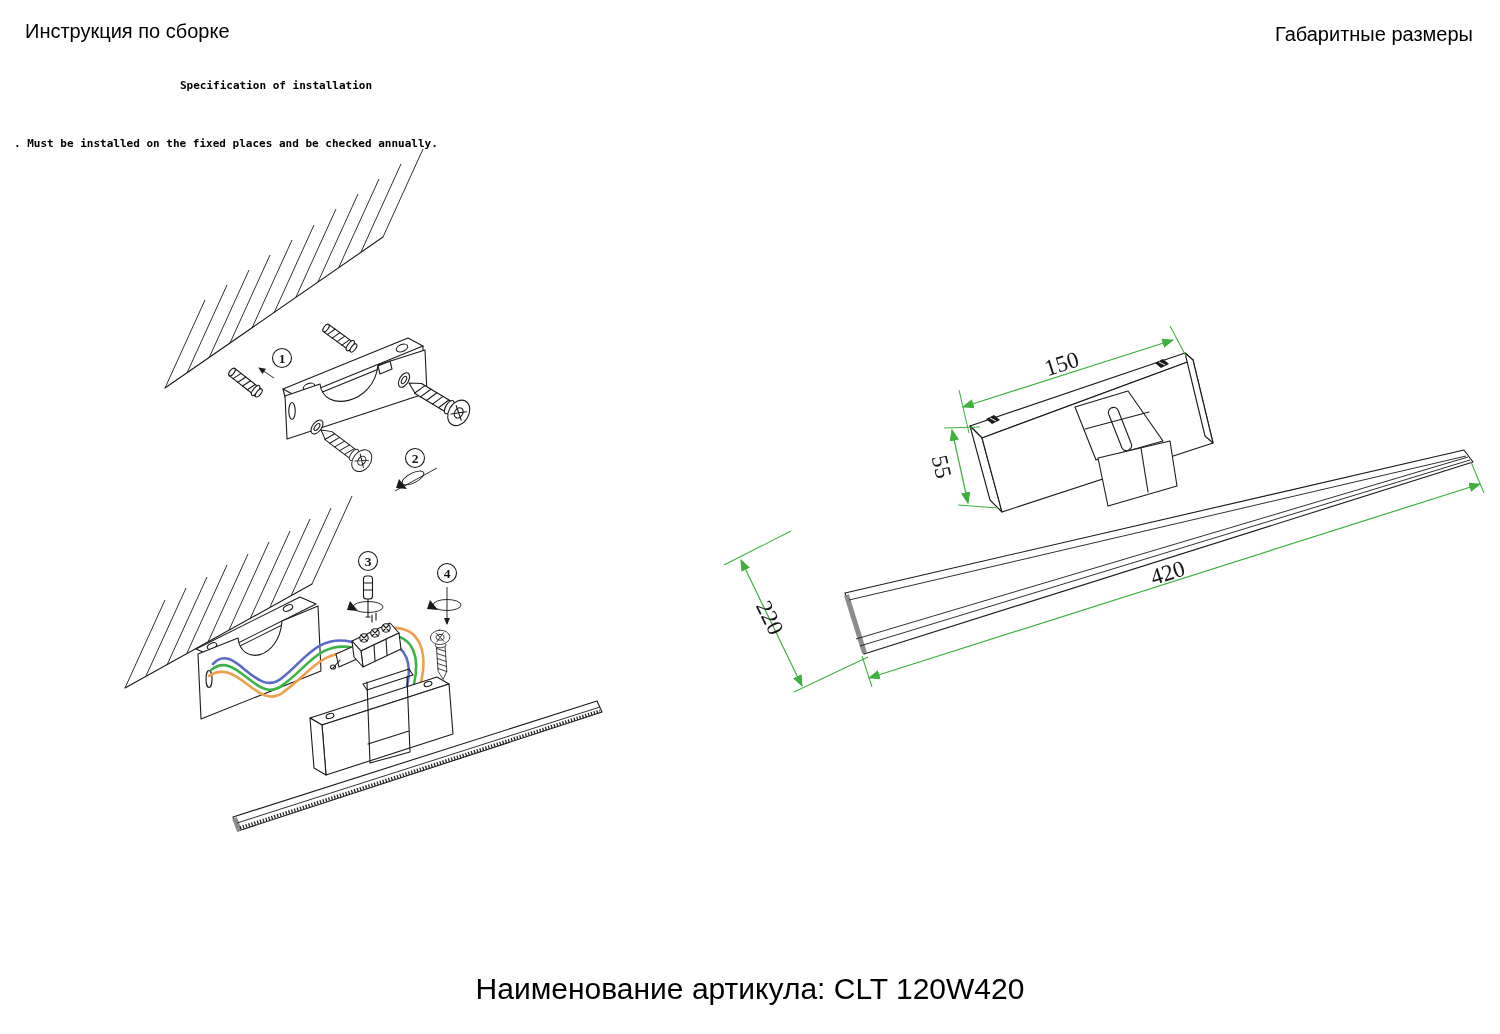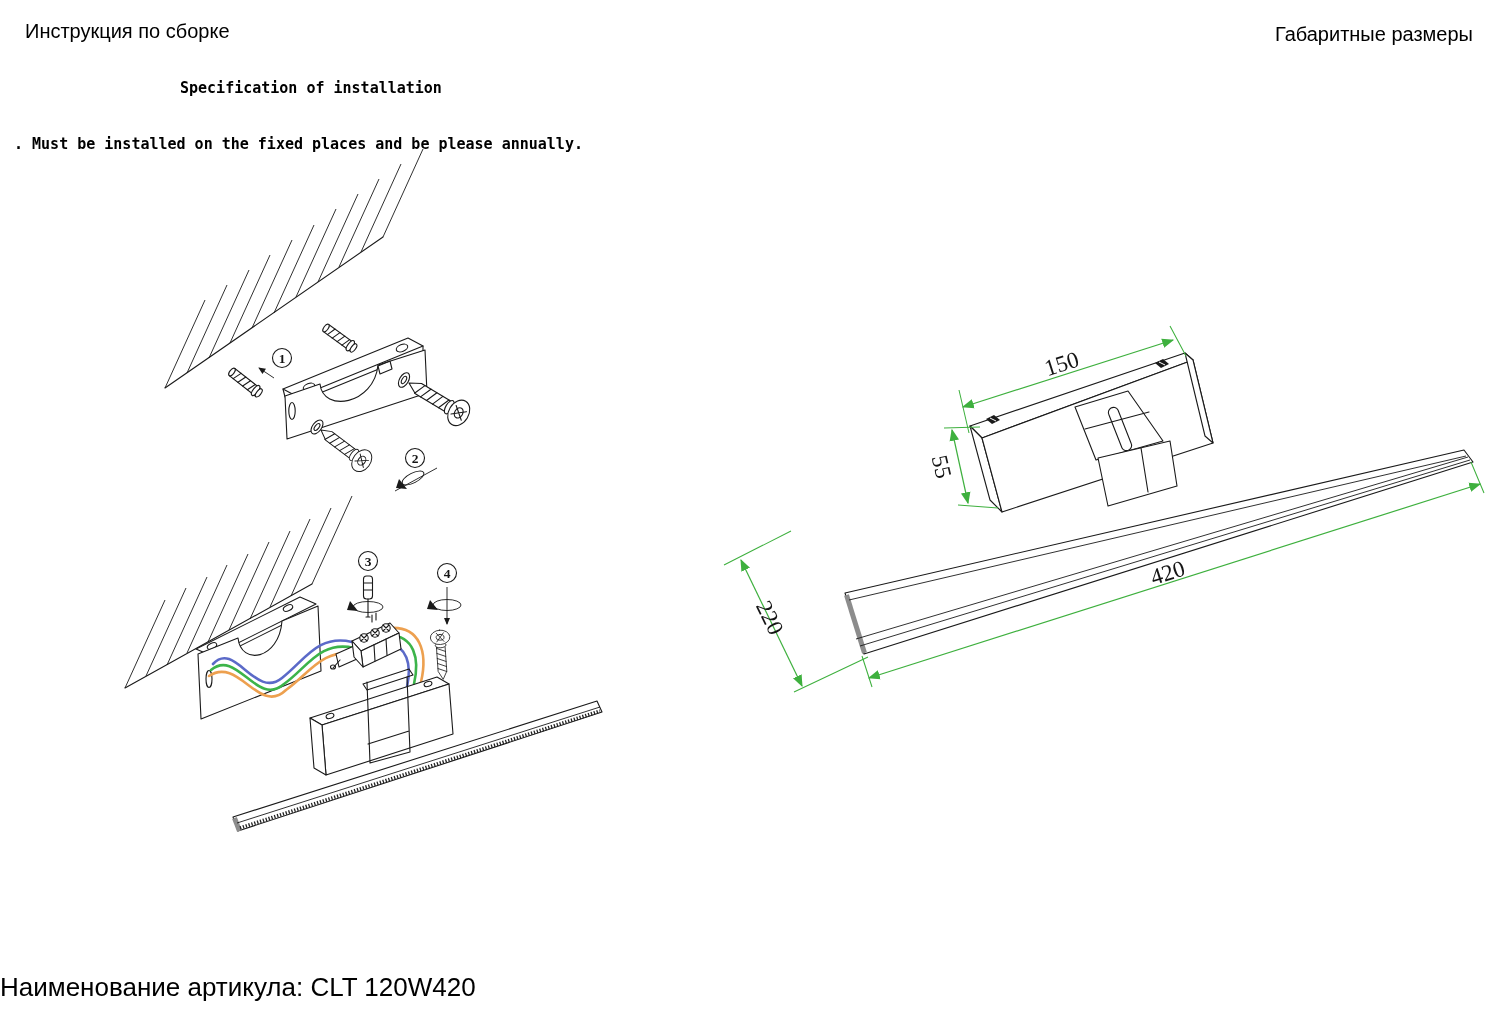--- a/index.html
+++ b/index.html
@@ -5,24 +5,24 @@
   html,body{margin:0;padding:0;}
   body{
     width:1500px;height:1034px;position:relative;background:#ffffff;
     font-family:"Liberation Sans",sans-serif;color:#000;overflow:hidden;
   }
   .abs{position:absolute;}
   .title{font-size:20px;color:#000;white-space:nowrap;}
   #title-left{left:25px;top:20px;}
   #title-right{right:27px;top:23px;}
   .spec{font-family:"DejaVu Sans Mono","Liberation Mono",monospace;font-weight:bold;
-        font-size:15px;white-space:pre;color:#000;}
+        font-size:11px;white-space:pre;color:#000;}
   #spec-heading{left:180px;top:79px;}
   #spec-lines{left:14px;top:104px;line-height:16.2px;}
-  #footer-article{left:0;top:972px;width:100%;font-size:26px;}
+  #footer-article{left:0;top:972px;width:100%;text-align:center;font-size:30px;}
   svg.scene{position:absolute;left:0;top:0;}
   .k{stroke:#1a1a1a;stroke-width:1.1;fill:none;stroke-linejoin:round;stroke-linecap:round;}
   .kt{stroke:#1a1a1a;stroke-width:0.9;fill:none;}
   .wf{fill:#ffffff;}
   .df{fill:#1a1a1a;stroke:none;}
   .g{stroke:#3eb03e;stroke-width:1.2;fill:none;}
   .gx{stroke:#3eb03e;stroke-width:1.05;fill:none;}
   .dimtxt{font-family:"Liberation Serif","DejaVu Serif",serif;font-size:23px;fill:#141414;text-anchor:middle;}
   .stepnum{font-family:"Liberation Serif","DejaVu Serif",serif;font-size:13.5px;font-weight:bold;
            fill:#141414;text-anchor:middle;}
@@ -255,16 +255,16 @@
     </g>
   </g>
 </svg>
 
 <div class="abs title" id="title-left">Инструкция по сборке</div>
 <div class="abs title" id="title-right">Габаритные размеры</div>
 
 <div class="abs spec" id="spec-heading">Specification of installation</div>
 
 <div class="abs spec" id="spec-lines">
-  <div>. Must be installed on the fixed places and be please annually.</div>
+  <div>. Must be installed on the fixed places and be checked annually.</div>
 </div>
 
 <div class="abs title" id="footer-article">Наименование артикула: CLT 120W420</div>
 
 </body></html>

